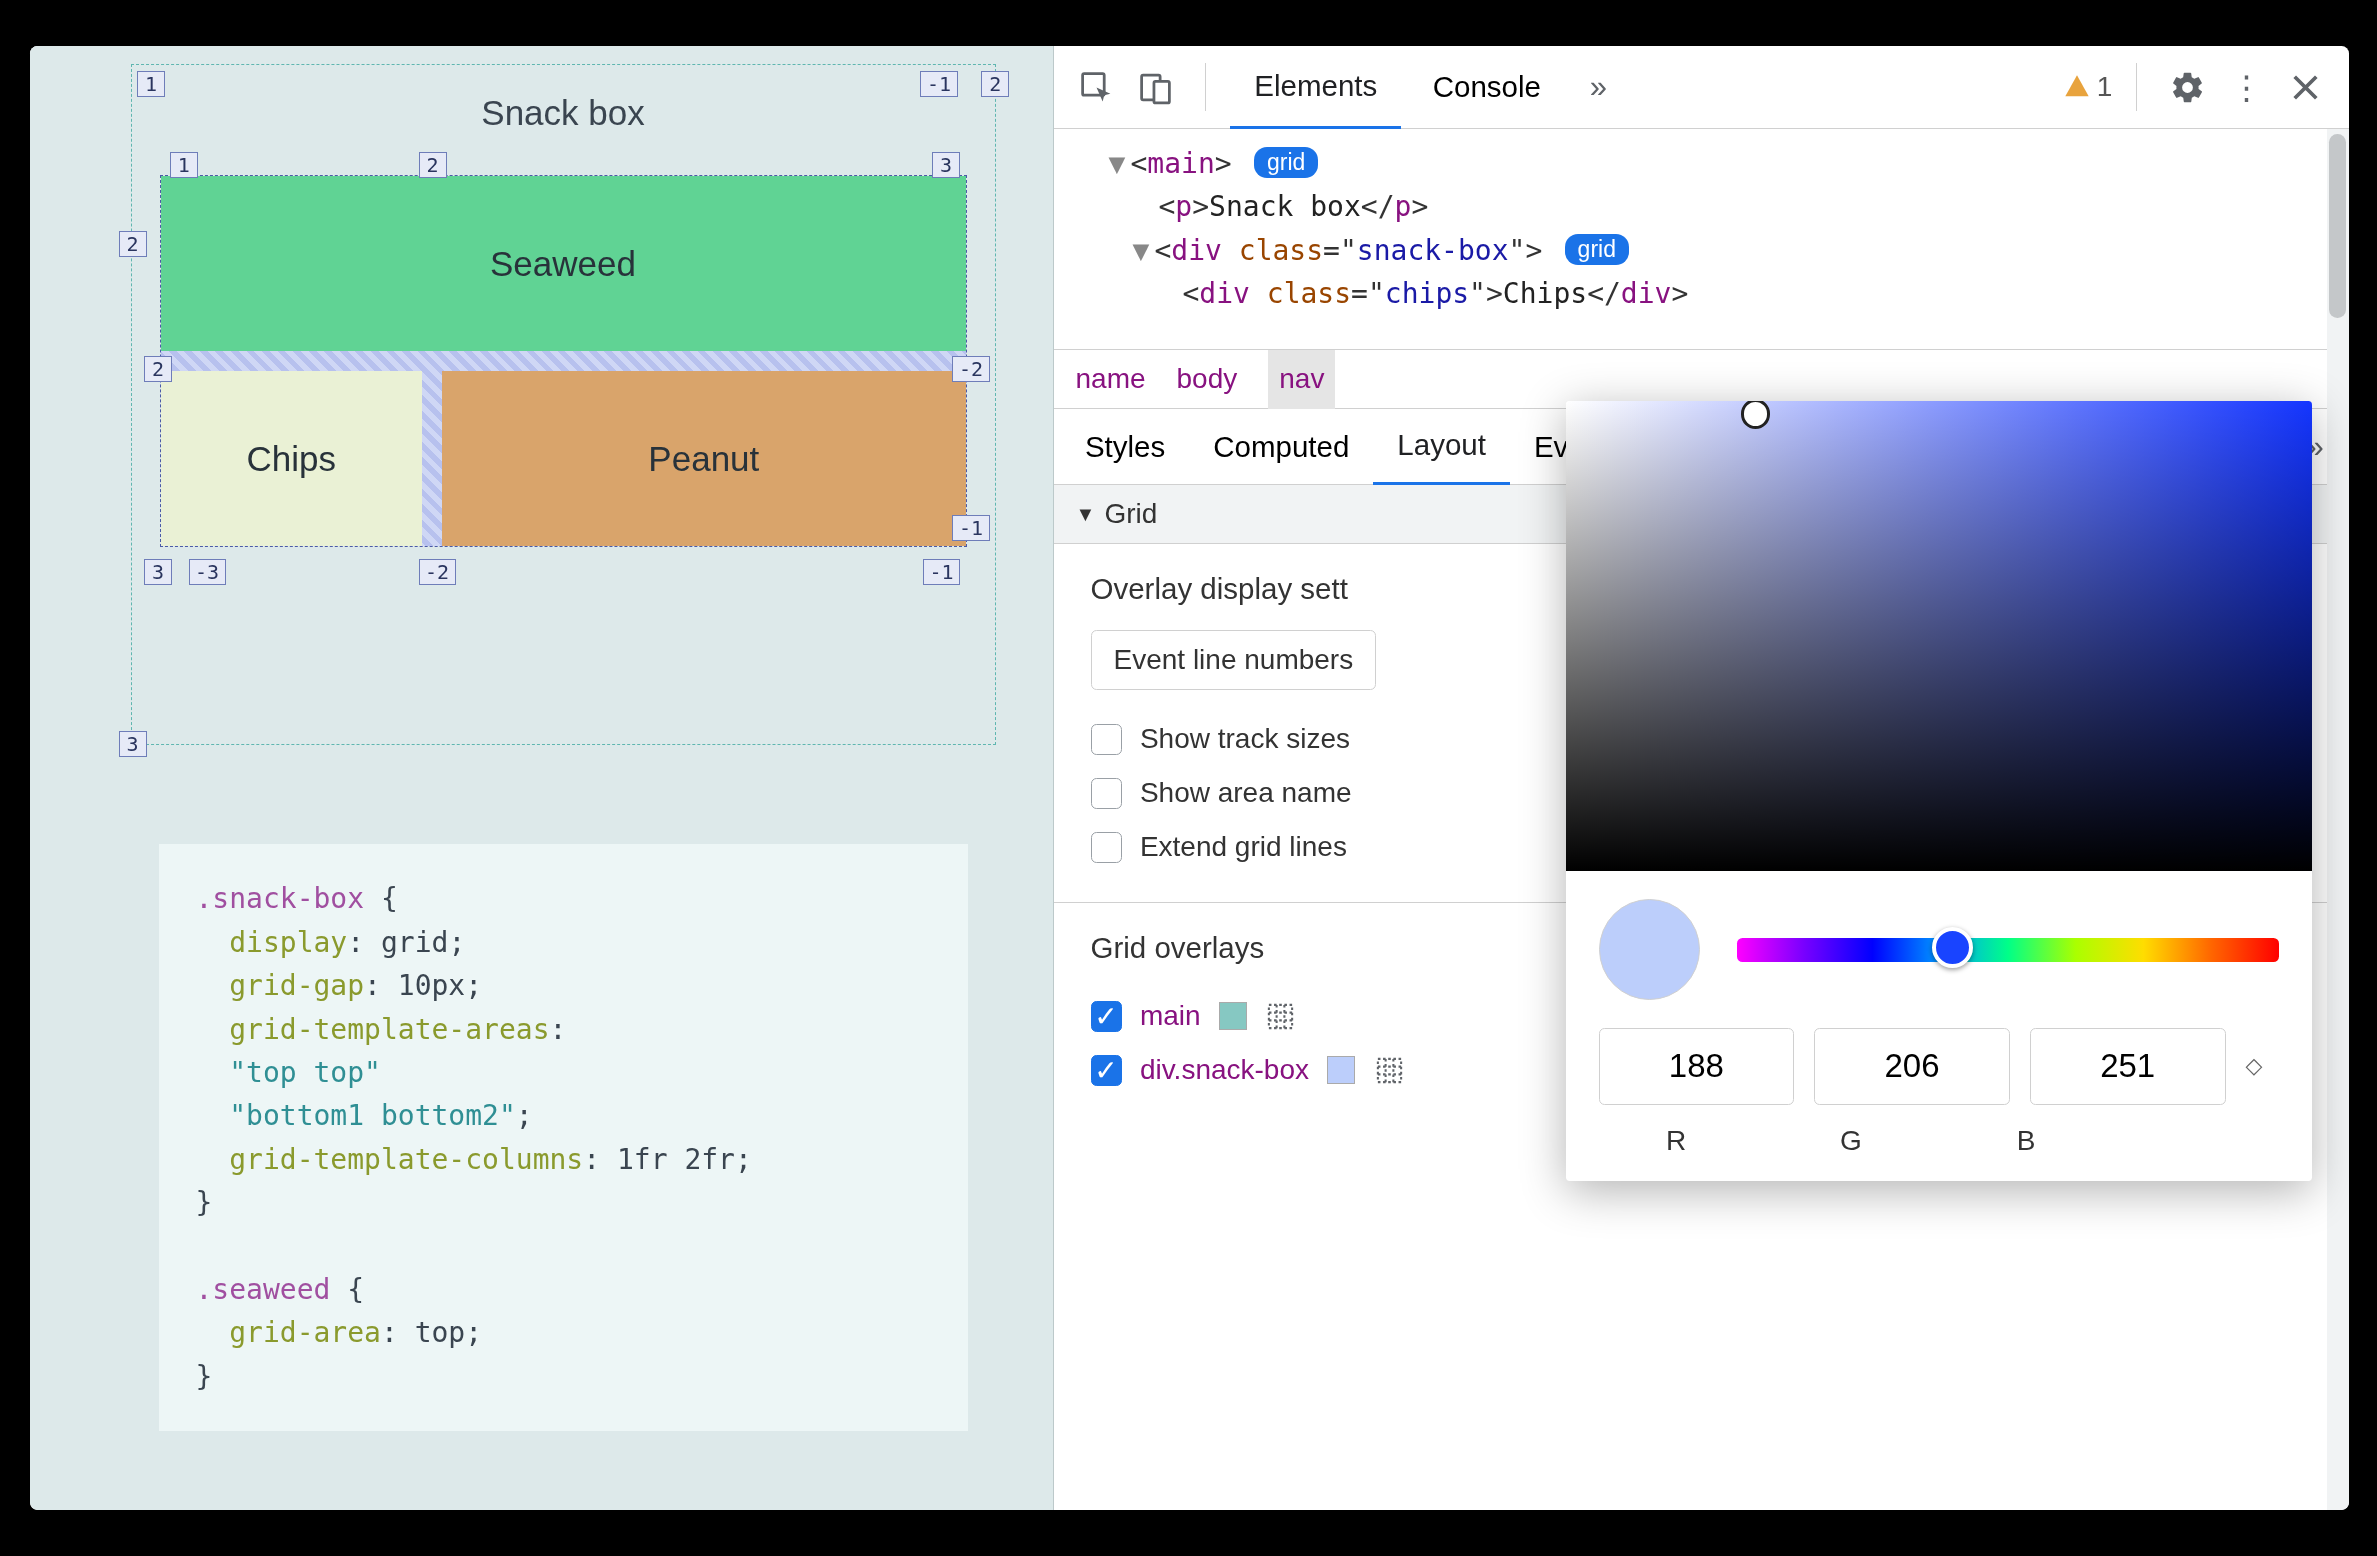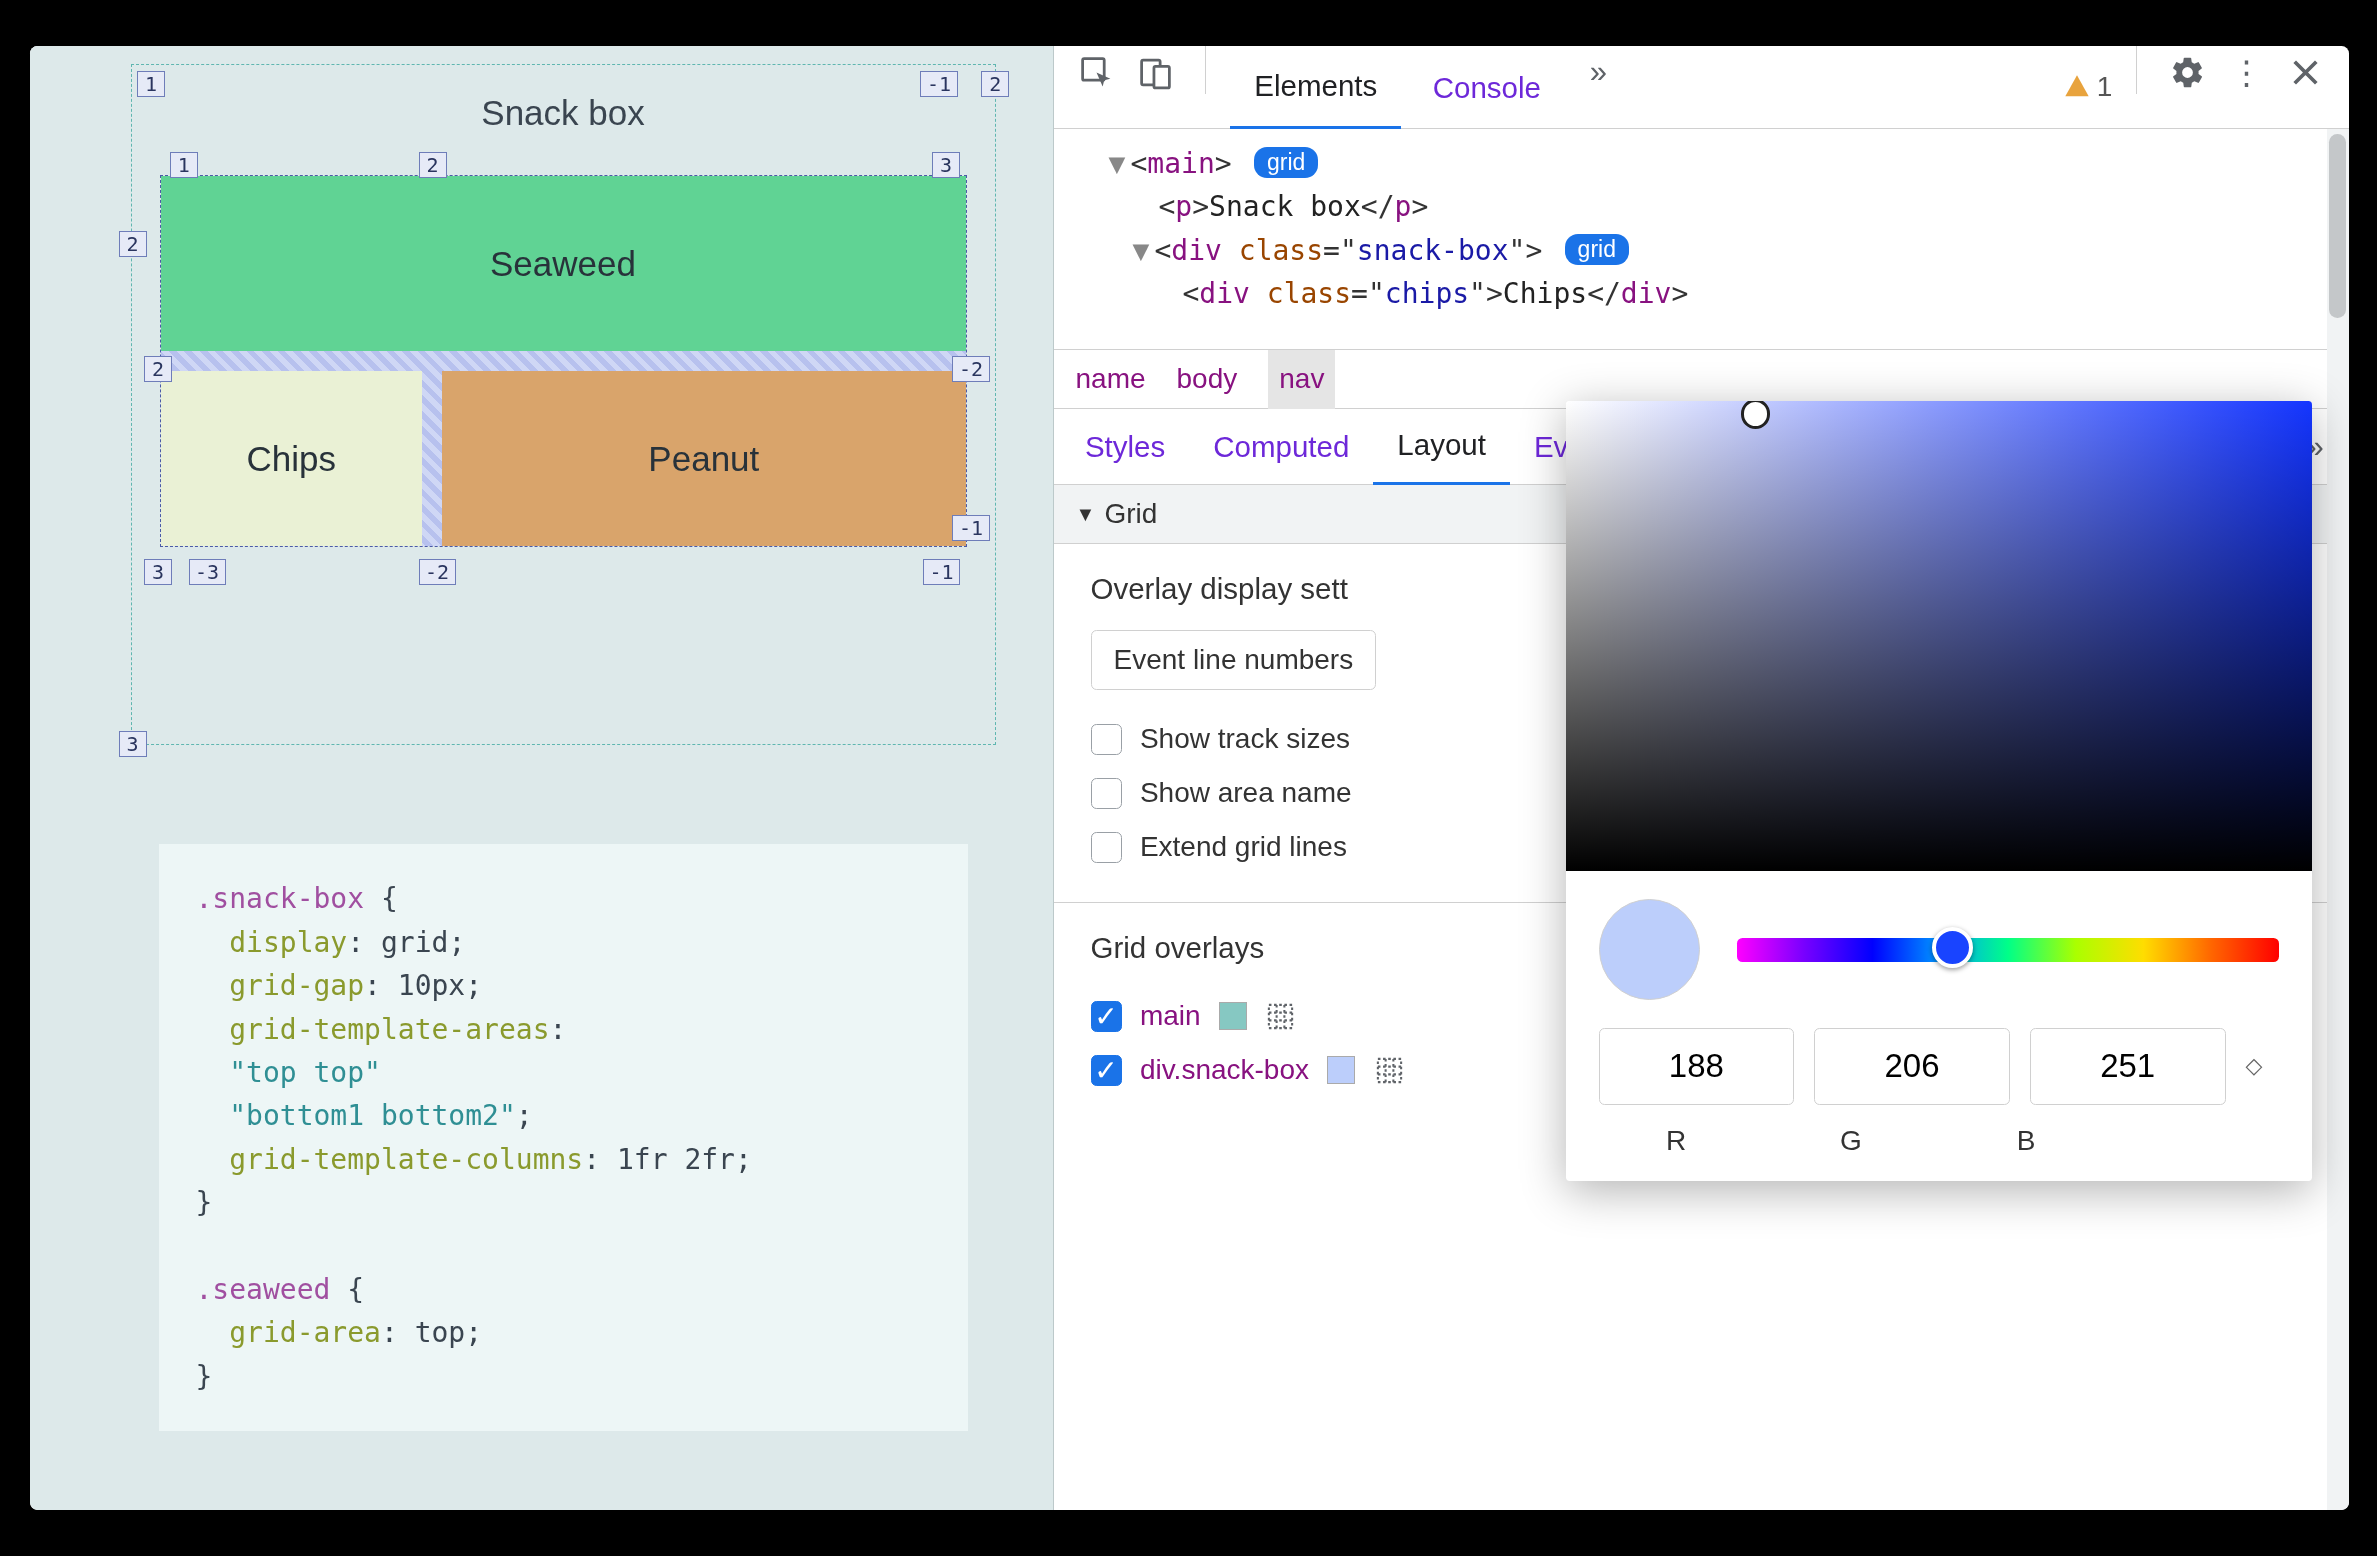--- a/index.html
+++ b/index.html
@@ -92,36 +92,36 @@
   
   .right-pane {
     flex:1;
     display:flex; flex-direction:column;
     position:relative;
     font-size: 28px;
     color:#333;
   }
   .toolbar {
     height: 83px;
-    display:flex; 
+    display:flex; align-items:center;
     border-bottom: 0.9px solid #d0d0d0;
     padding: 0 16.6px;
     gap: 7.4px;
   }
   .icon-btn {
     width:52px; height:52px;
     display:flex;align-items:center;justify-content:center;
     color:#5f6368;
   }
   .icon-btn svg { width:37px; height:37px; }
   .tb-sep { width:0.9px; height:48px; background:#d0d0d0; margin:0 16.6px; }
   .tab {
     padding: 0 24px; height:83px;
     display:flex;align-items:center;
-    color:#6d28d9; font-size:29.5px;
+    color:#000000; font-size:29.5px;
     cursor:pointer;
   }
   .tab.active { color:#202124; border-bottom:3.7px solid #1a73e8; }
   .warn-badge { color:#e8a33d; display:flex;align-items:center;font-size:28px;gap:5.5px;margin-left:auto; }
   .warn-badge span.count { color:#555; }
   
   .dom-tree {
     padding: 13px 18.4px 7.4px 55px;
     font-family: ui-monospace,Menlo,monospace;
     font-size: 28px;

